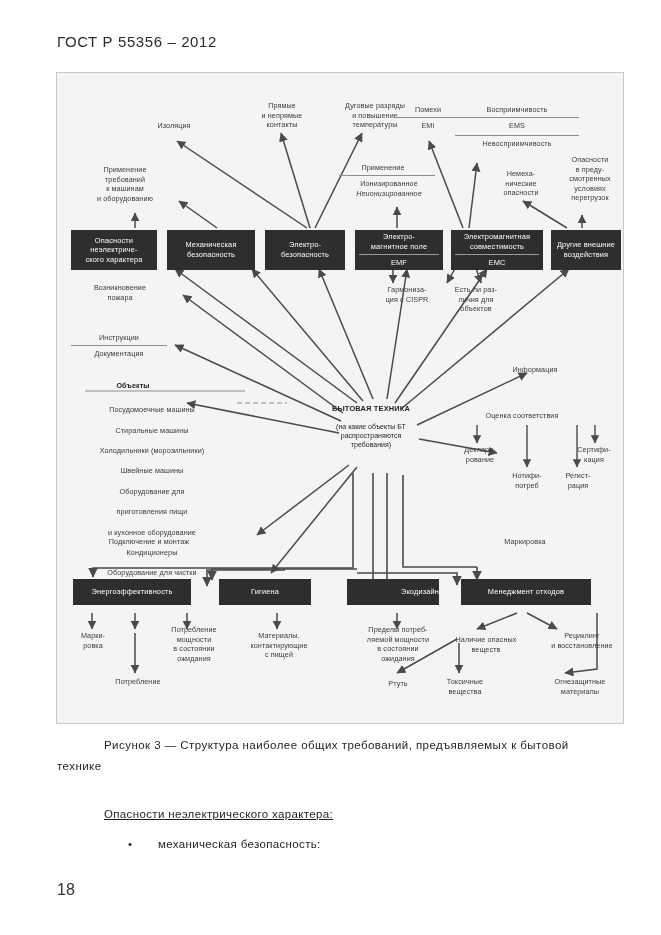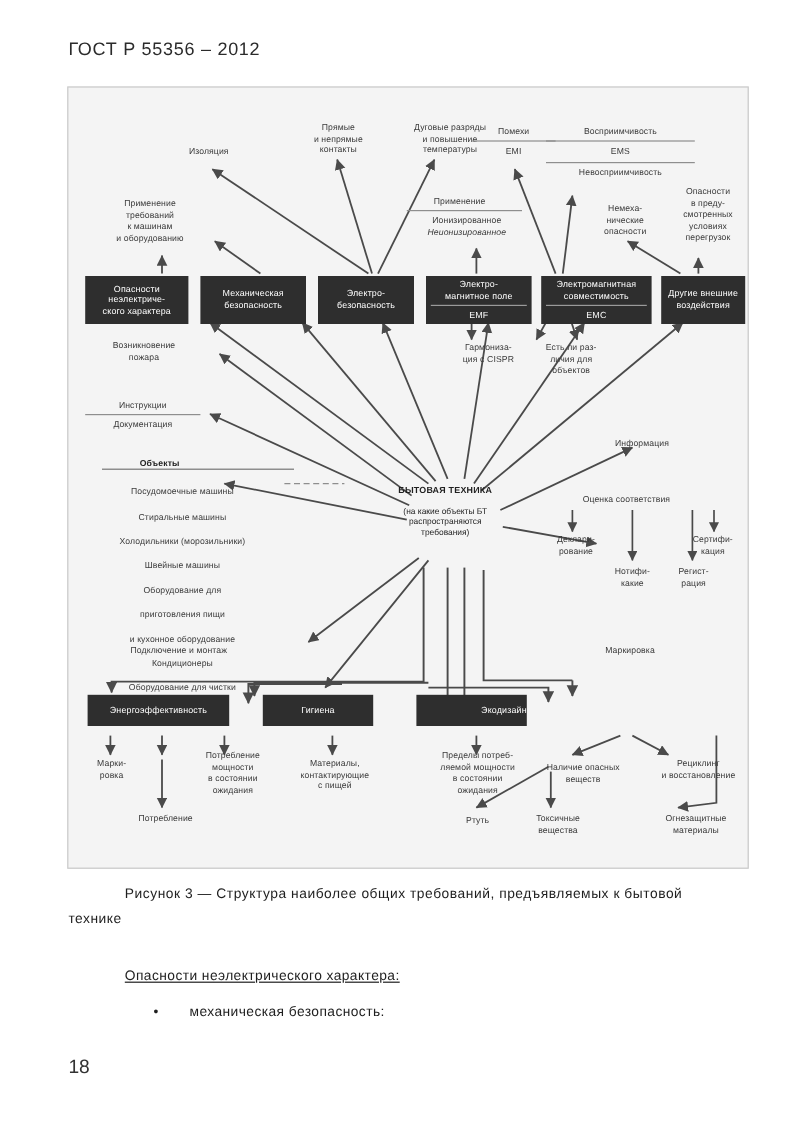--- a/index.html
+++ b/index.html
@@ -299,21 +299,21 @@
 ция с CISPR</div>
       <div class="lab" style="left:386px;top:212px;width:66px;">Есть ли раз-
 личия для
 объектов</div>
       <div class="lab" style="left:436px;top:292px;width:84px;">Информация</div>
 
       <div class="lab" style="left:400px;top:338px;width:130px;">Оценка соответствия</div>
       <div class="lab" style="left:392px;top:372px;width:62px;">Деклари-
 рование</div>
       <div class="lab" style="left:440px;top:398px;width:60px;">Нотифи-
-какие</div>
+потреб</div>
       <div class="lab" style="left:492px;top:398px;width:58px;">Регист-
 рация</div>
       <div class="lab" style="left:508px;top:372px;width:58px;">Сертифи-
 кация</div>
 
       <div class="lab" style="left:22px;top:464px;width:140px;">Подключение и монтаж</div>
       <div class="lab" style="left:420px;top:464px;width:96px;">Маркировка</div>
 
       <svg class="links" viewBox="0 0 566 650" style="pointer-events:none;">
         <g stroke="#4a4a4a" stroke-width="1.4" fill="none" marker-end="url(#ah)">
@@ -325,20 +325,23 @@
       </svg>
 
       <div class="node" style="left:16px;top:506px;width:118px;height:26px;">
         <div>Энергоэффективность</div>
       </div>
       <div class="node" style="left:162px;top:506px;width:92px;height:26px;">
         <div>Гигиена</div>
       </div>
       <div class="node" style="left:290px;top:506px;width:92px;height:26px;align-items:flex-end;">
         <div>Экодизайн</div>
+      </div>
+      <div class="node" style="left:404px;top:506px;width:130px;height:26px;">
+        <div>Менеджмент отходов</div>
       </div>
 
       <div class="lab" style="left:6px;top:558px;width:60px;">Марки-
 ровка</div>
       <div class="lab" style="left:96px;top:552px;width:82px;">Потребление
 мощности
 в состоянии
 ожидания</div>
       <div class="lab" style="left:34px;top:604px;width:94px;">Потребление</div>
       <div class="lab" style="left:174px;top:558px;width:96px;">Материалы,

